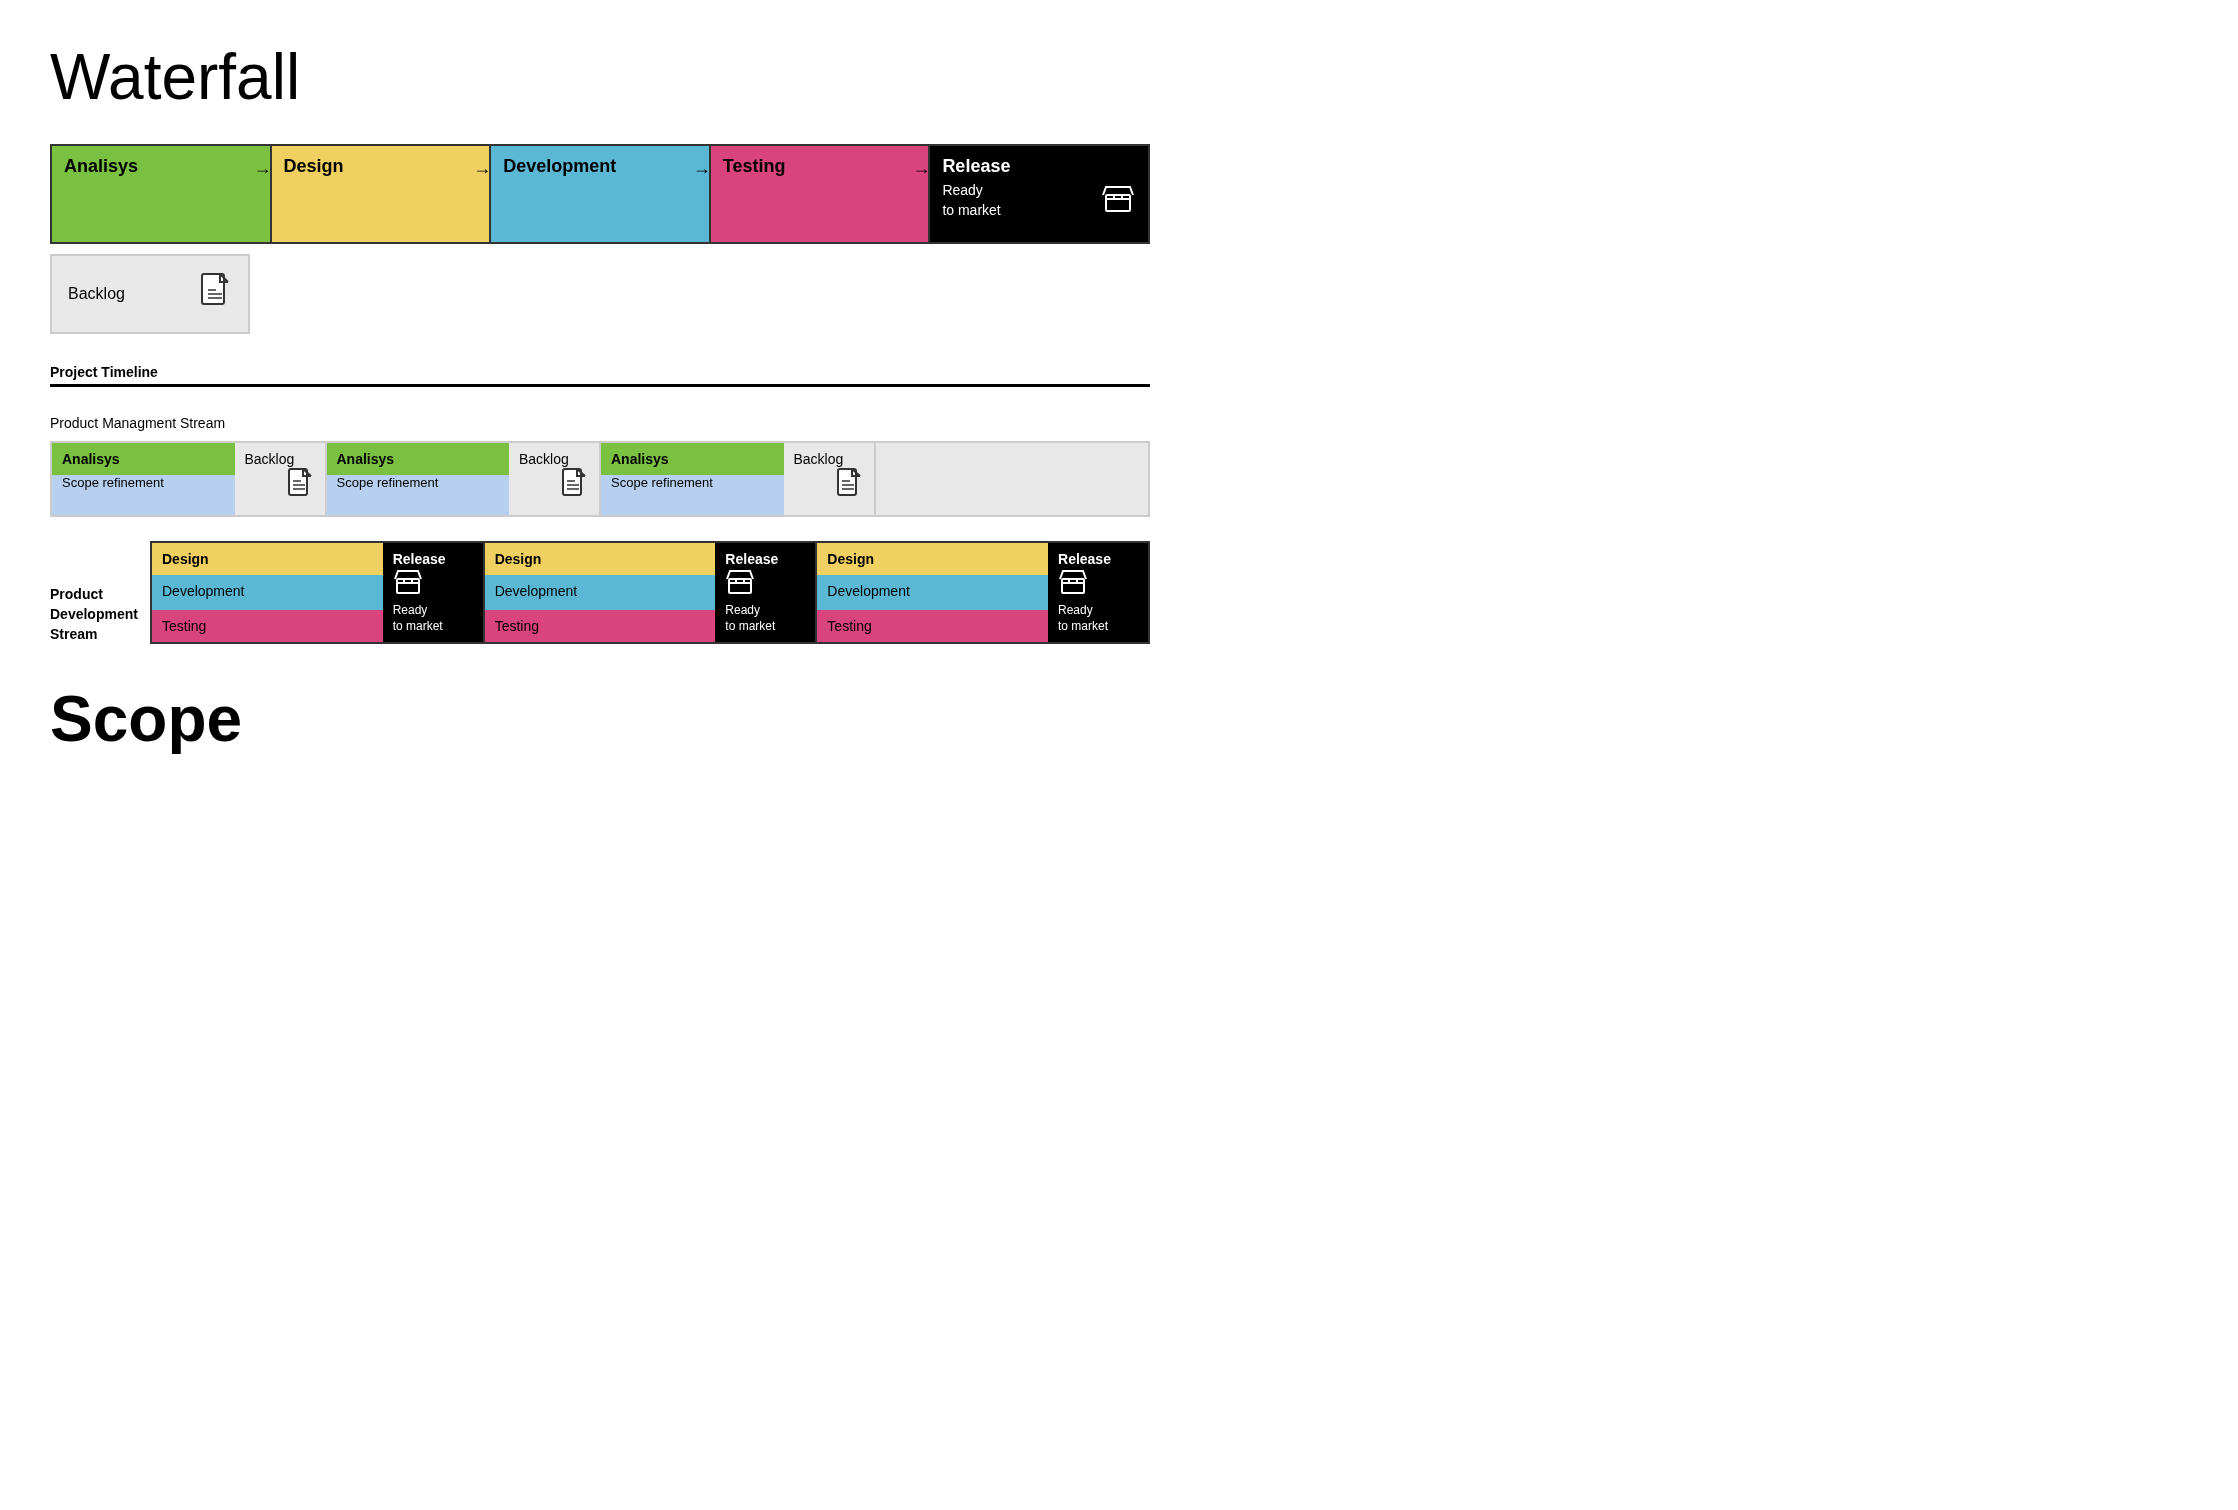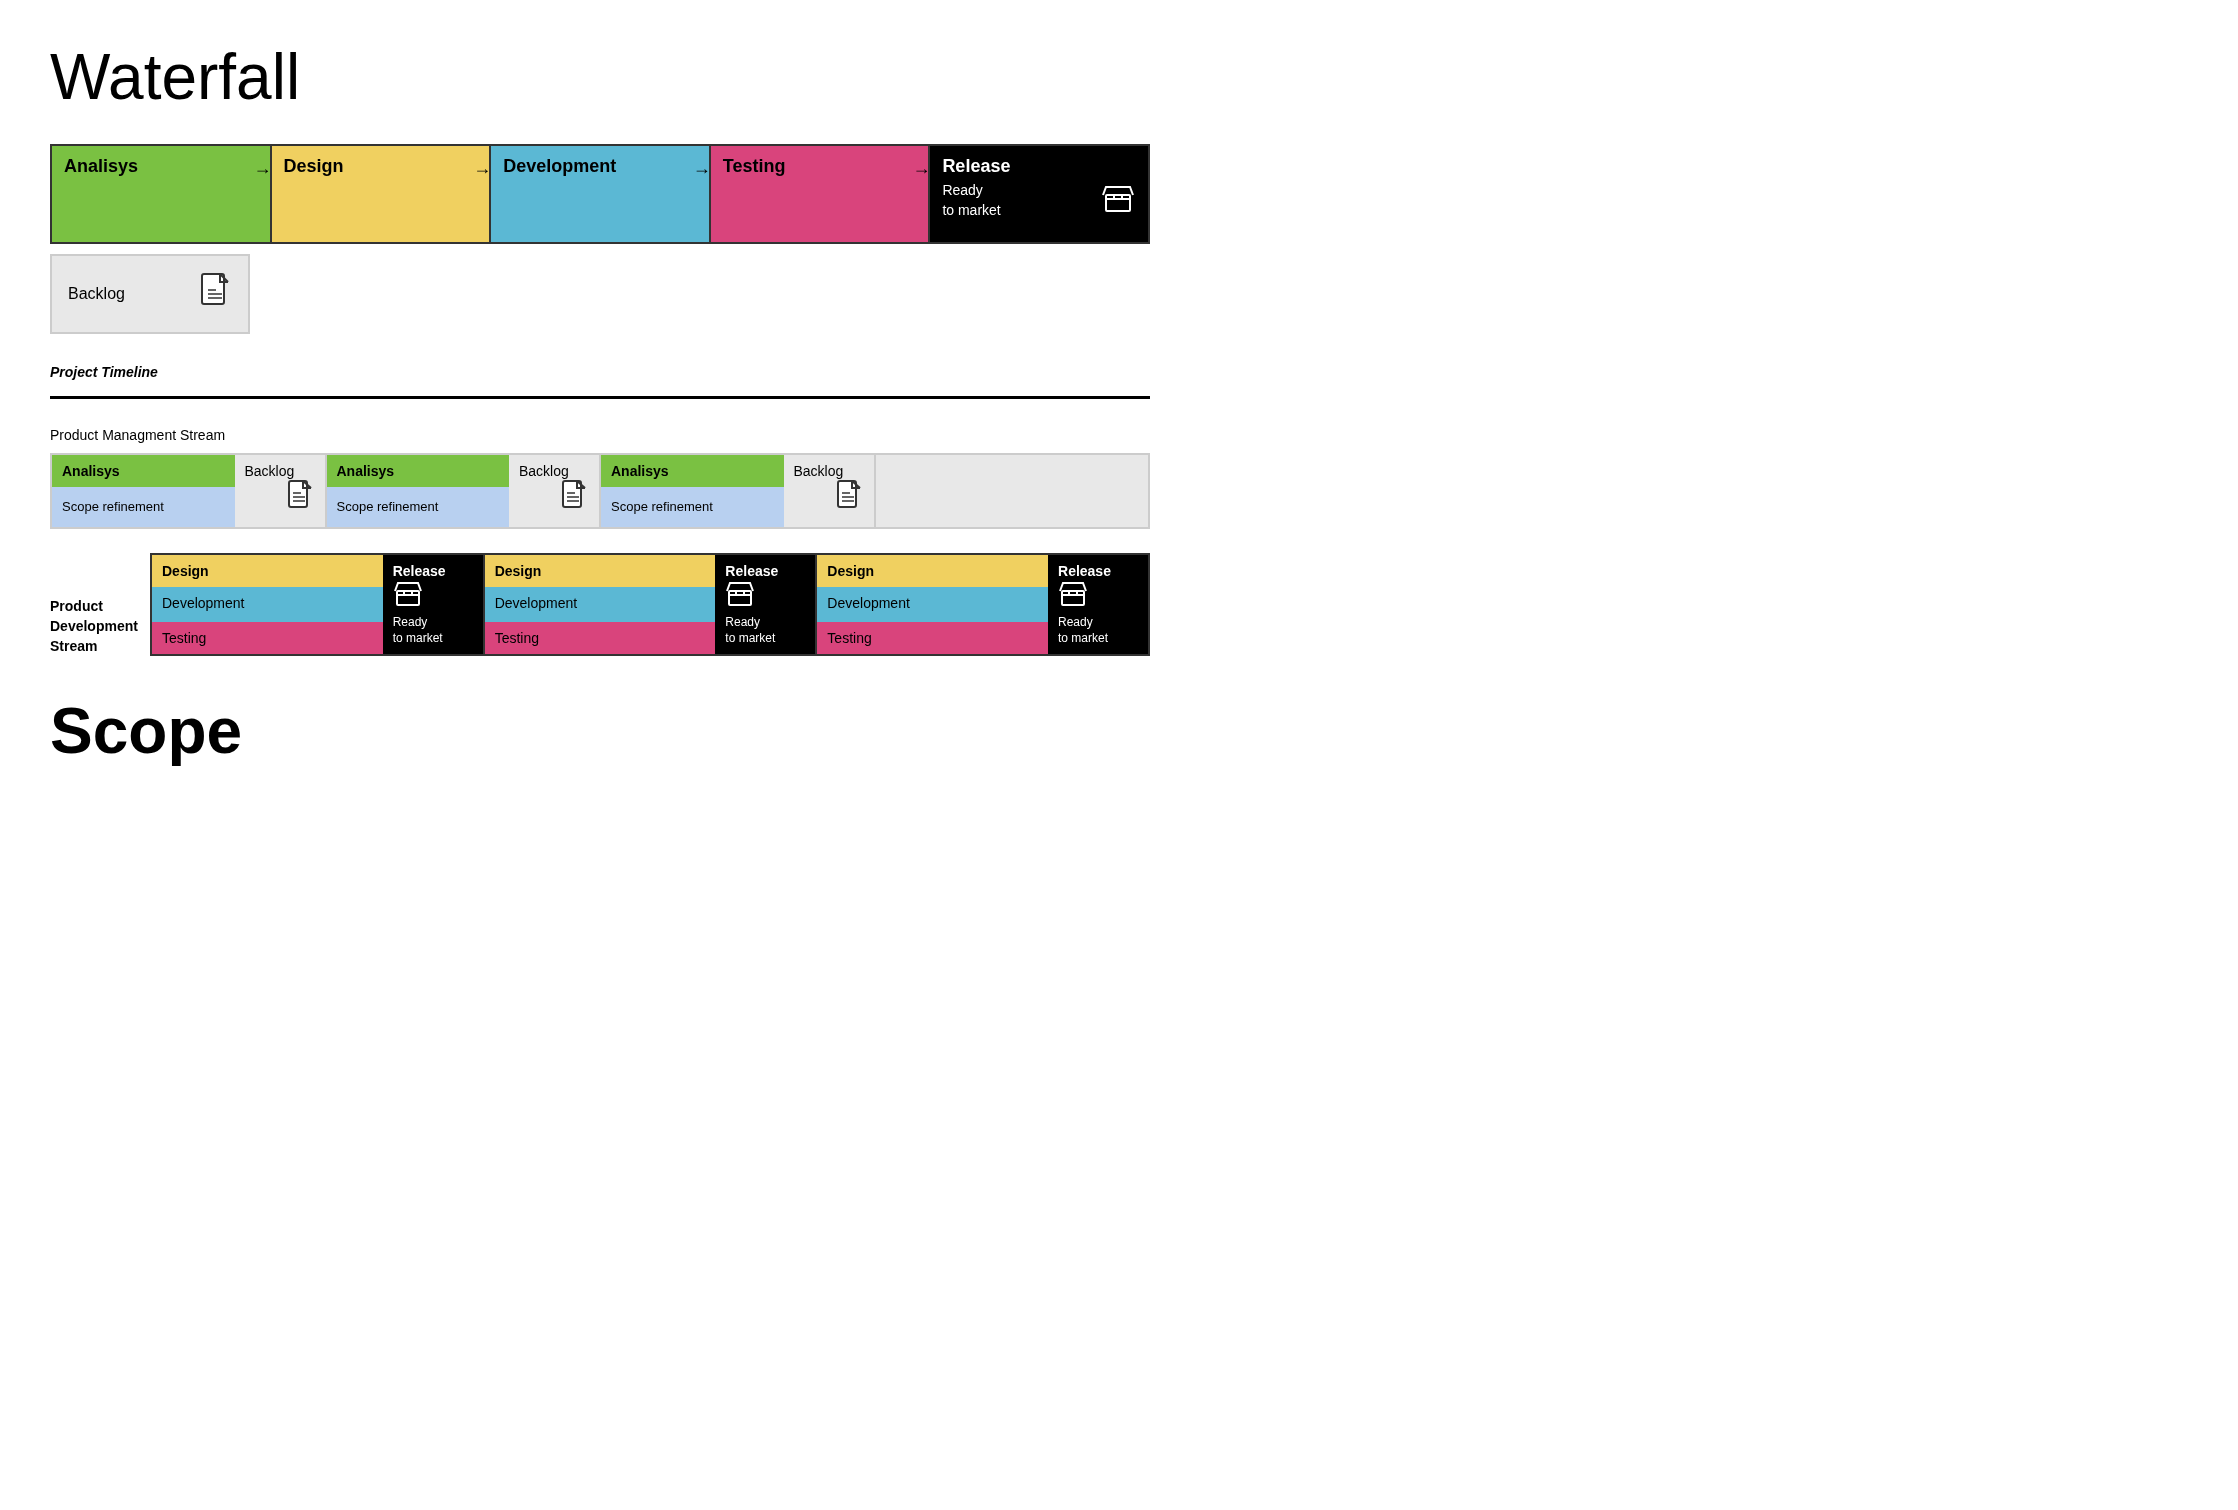--- a/index.html
+++ b/index.html
@@ -94,22 +94,21 @@
       padding: 10px 16px;
       font-size: 16px;
       font-weight: 500;
     }
     .doc-icon { font-size: 28px; color: #333; }
 
     
     .timeline-label {
       font-size: 14px;
       font-weight: 700;
-      margin-bottom: 16px;
-      font-style: italic;
+      margin-bottom: 4px;
     }
     .timeline-months {
       display: flex;
       justify-content: space-between;
       align-items: flex-end;
       margin-bottom: 4px;
     }
     .month-label {
       font-size: 36px;
       font-weight: 600;
@@ -151,21 +150,21 @@
       flex-direction: column;
     }
     .pm-analisys {
       background: #7ac142;
       padding: 8px 10px;
       font-size: 14px;
       font-weight: 700;
     }
     .pm-scope {
       background: #b8d0f0;
-      padding: 12px 10px;
+      padding: 0 10px;
       font-size: 13px;
       font-weight: 500;
       flex: 1;
     }
     .pm-right {
       background: #e8e8e8;
       width: 90px;
       display: flex;
       flex-direction: column;
       justify-content: space-between;

